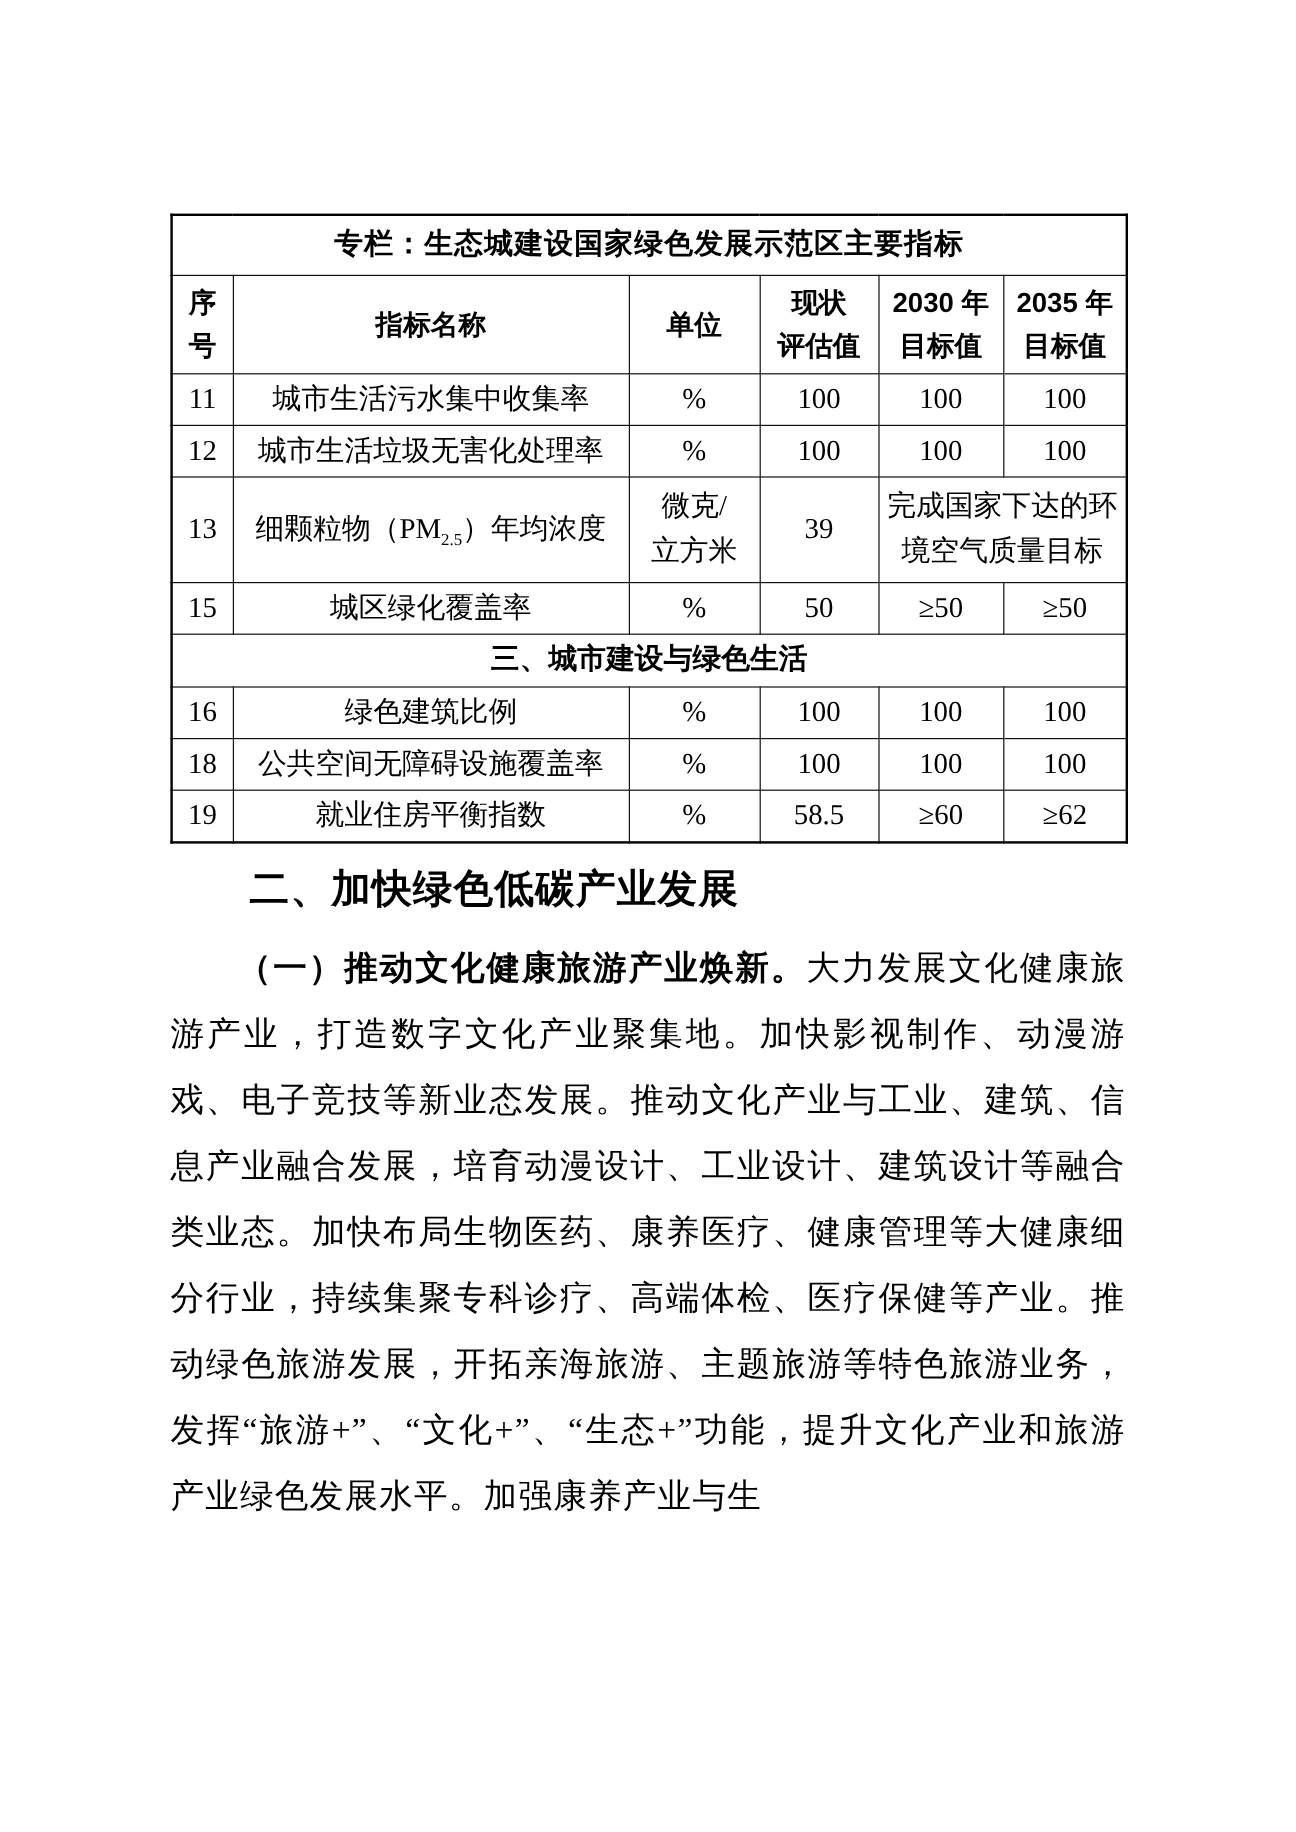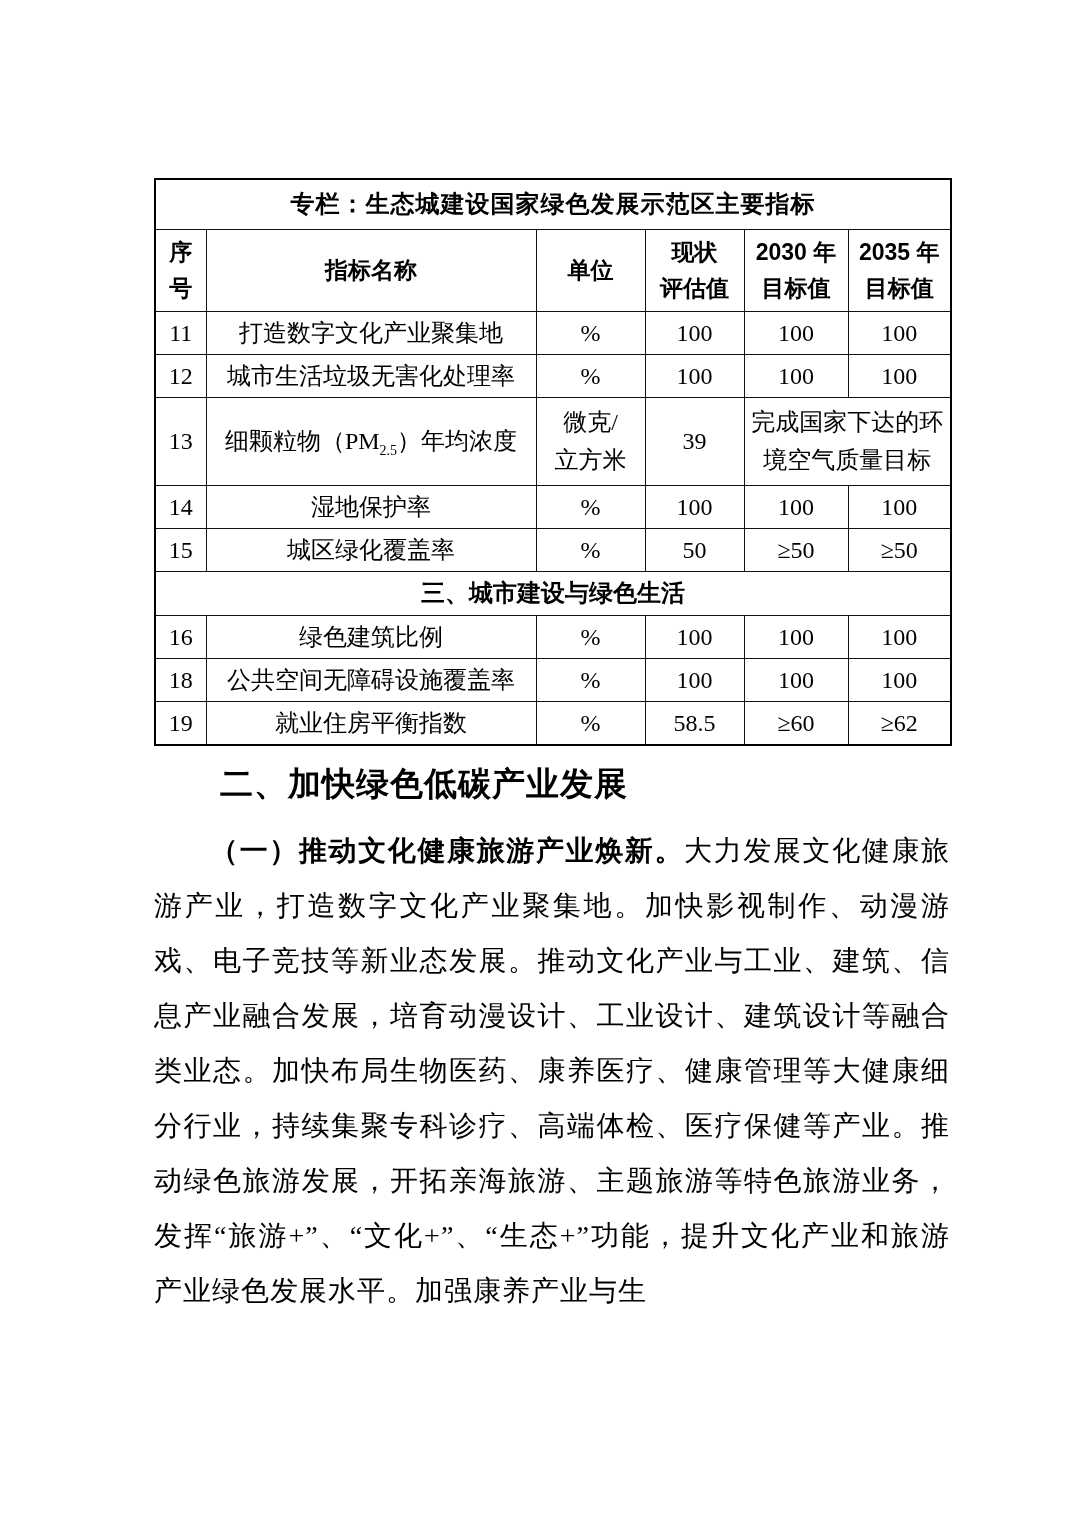--- a/index.html
+++ b/index.html
@@ -9,21 +9,21 @@
     width: 1080px;
     height: 1527px;
     margin: 0 auto;
     background: #ffffff;
     color: #000000;
     font-family: "Liberation Serif", "DejaVu Serif", serif;
     overflow: hidden;
   }
   .content {
     position: absolute;
-    left: 154px;
+    left: 142px;
     top: 178px;
     width: 796px;
   }
 
   
   table.indicator {
     width: 796px;
     border-collapse: collapse;
     border: 2px solid #000;
     table-layout: fixed;
@@ -119,21 +119,21 @@
             <div>目标值</div>
           </td>
           <td>
             <div>2035 年</div>
             <div>目标值</div>
           </td>
         </tr>
 
         <tr class="single">
           <td>11</td>
-          <td class="name">打造数字文化产业聚集地</td>
+          <td class="name">城市生活污水集中收集率</td>
           <td>%</td>
           <td>100</td>
           <td>100</td>
           <td>100</td>
         </tr>
 
         <tr class="single">
           <td>12</td>
           <td class="name">城市生活垃圾无害化处理率</td>
           <td>%</td>
@@ -146,28 +146,20 @@
           <td>13</td>
           <td class="name"><span>细颗粒物（PM</span><sub>2.5</sub><span>）年均浓度</span></td>
           <td>
             <div>微克/</div>
             <div>立方米</div>
           </td>
           <td>39</td>
           <td colspan="2">完成国家下达的环境空气质量目标</td>
         </tr>
 
-        <tr class="single">
-          <td>14</td>
-          <td class="name">湿地保护率</td>
-          <td>%</td>
-          <td>100</td>
-          <td>100</td>
-          <td>100</td>
-        </tr>
 
         <tr class="single">
           <td>15</td>
           <td class="name">城区绿化覆盖率</td>
           <td>%</td>
           <td>50</td>
           <td>≥50</td>
           <td>≥50</td>
         </tr>
 

